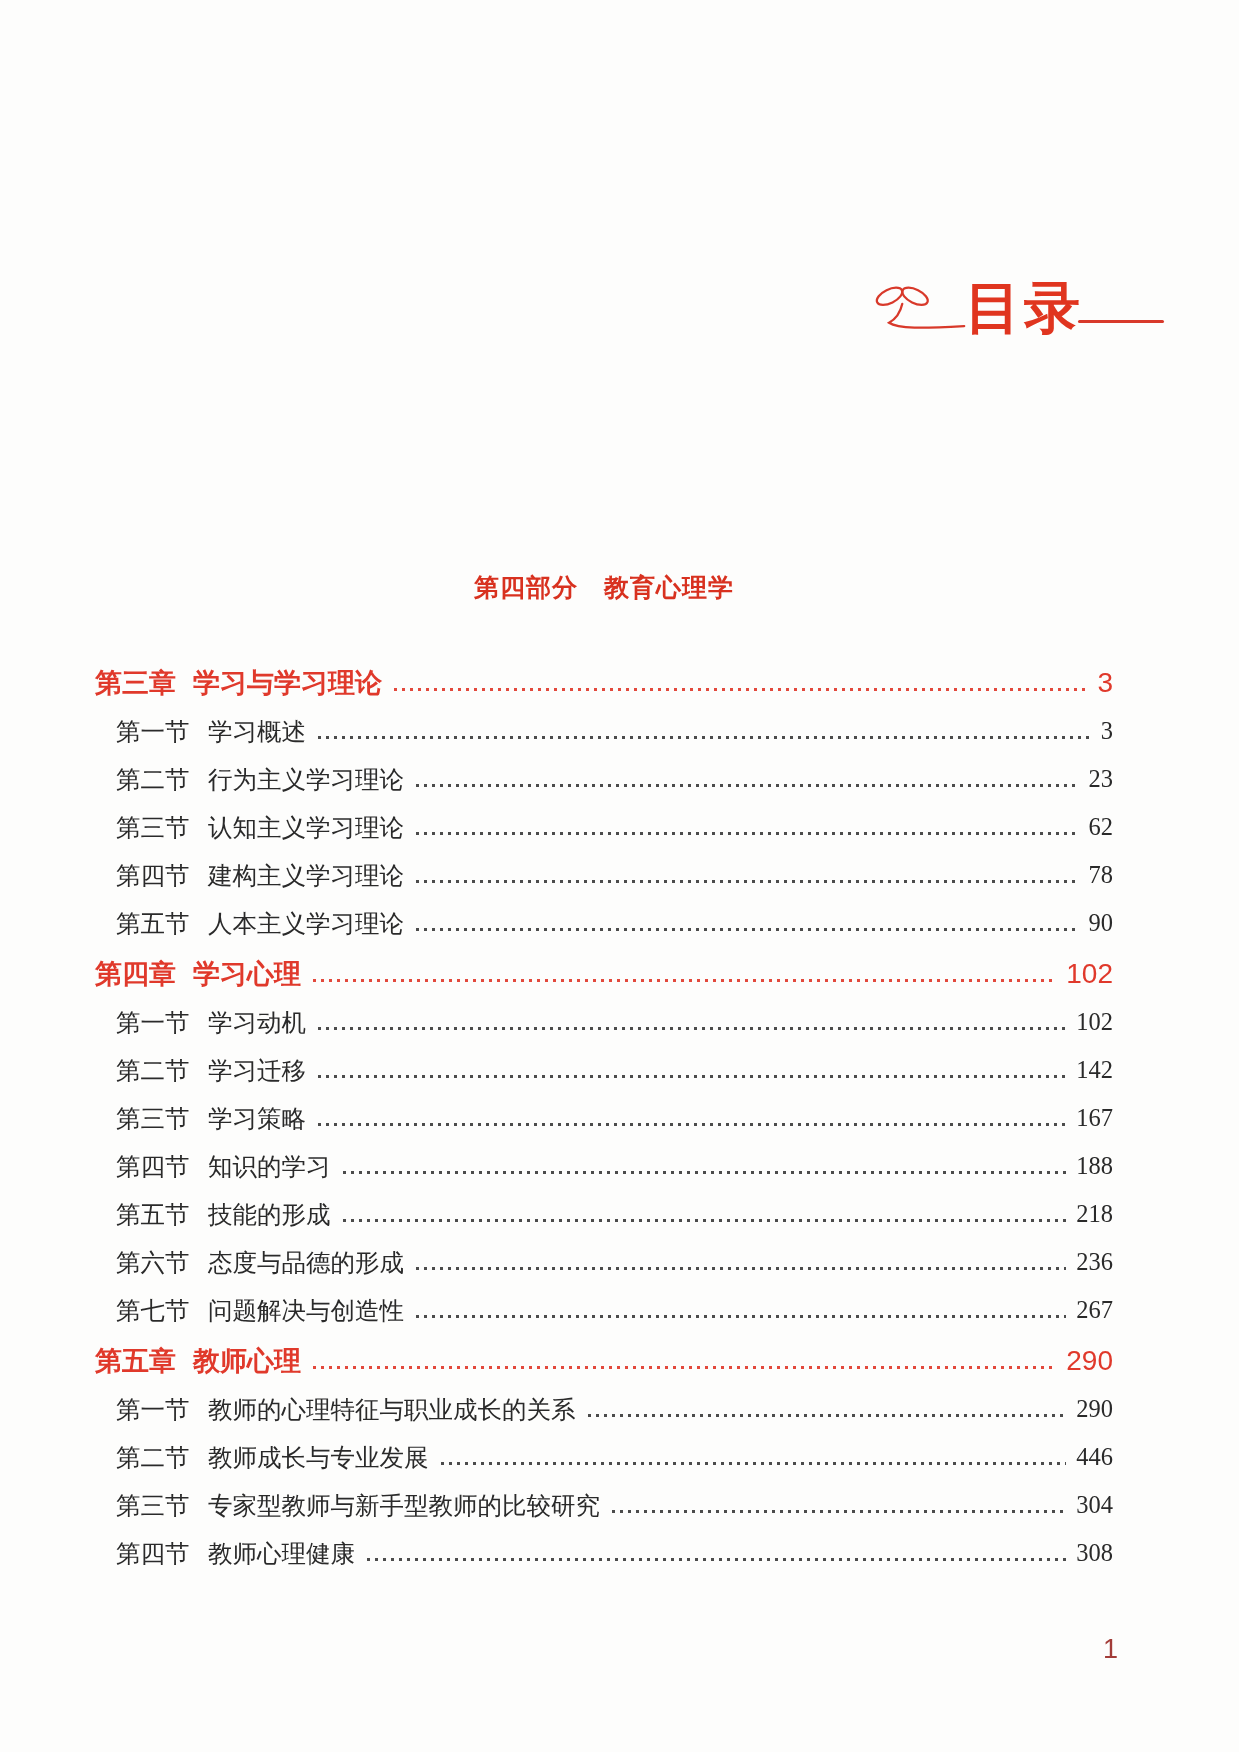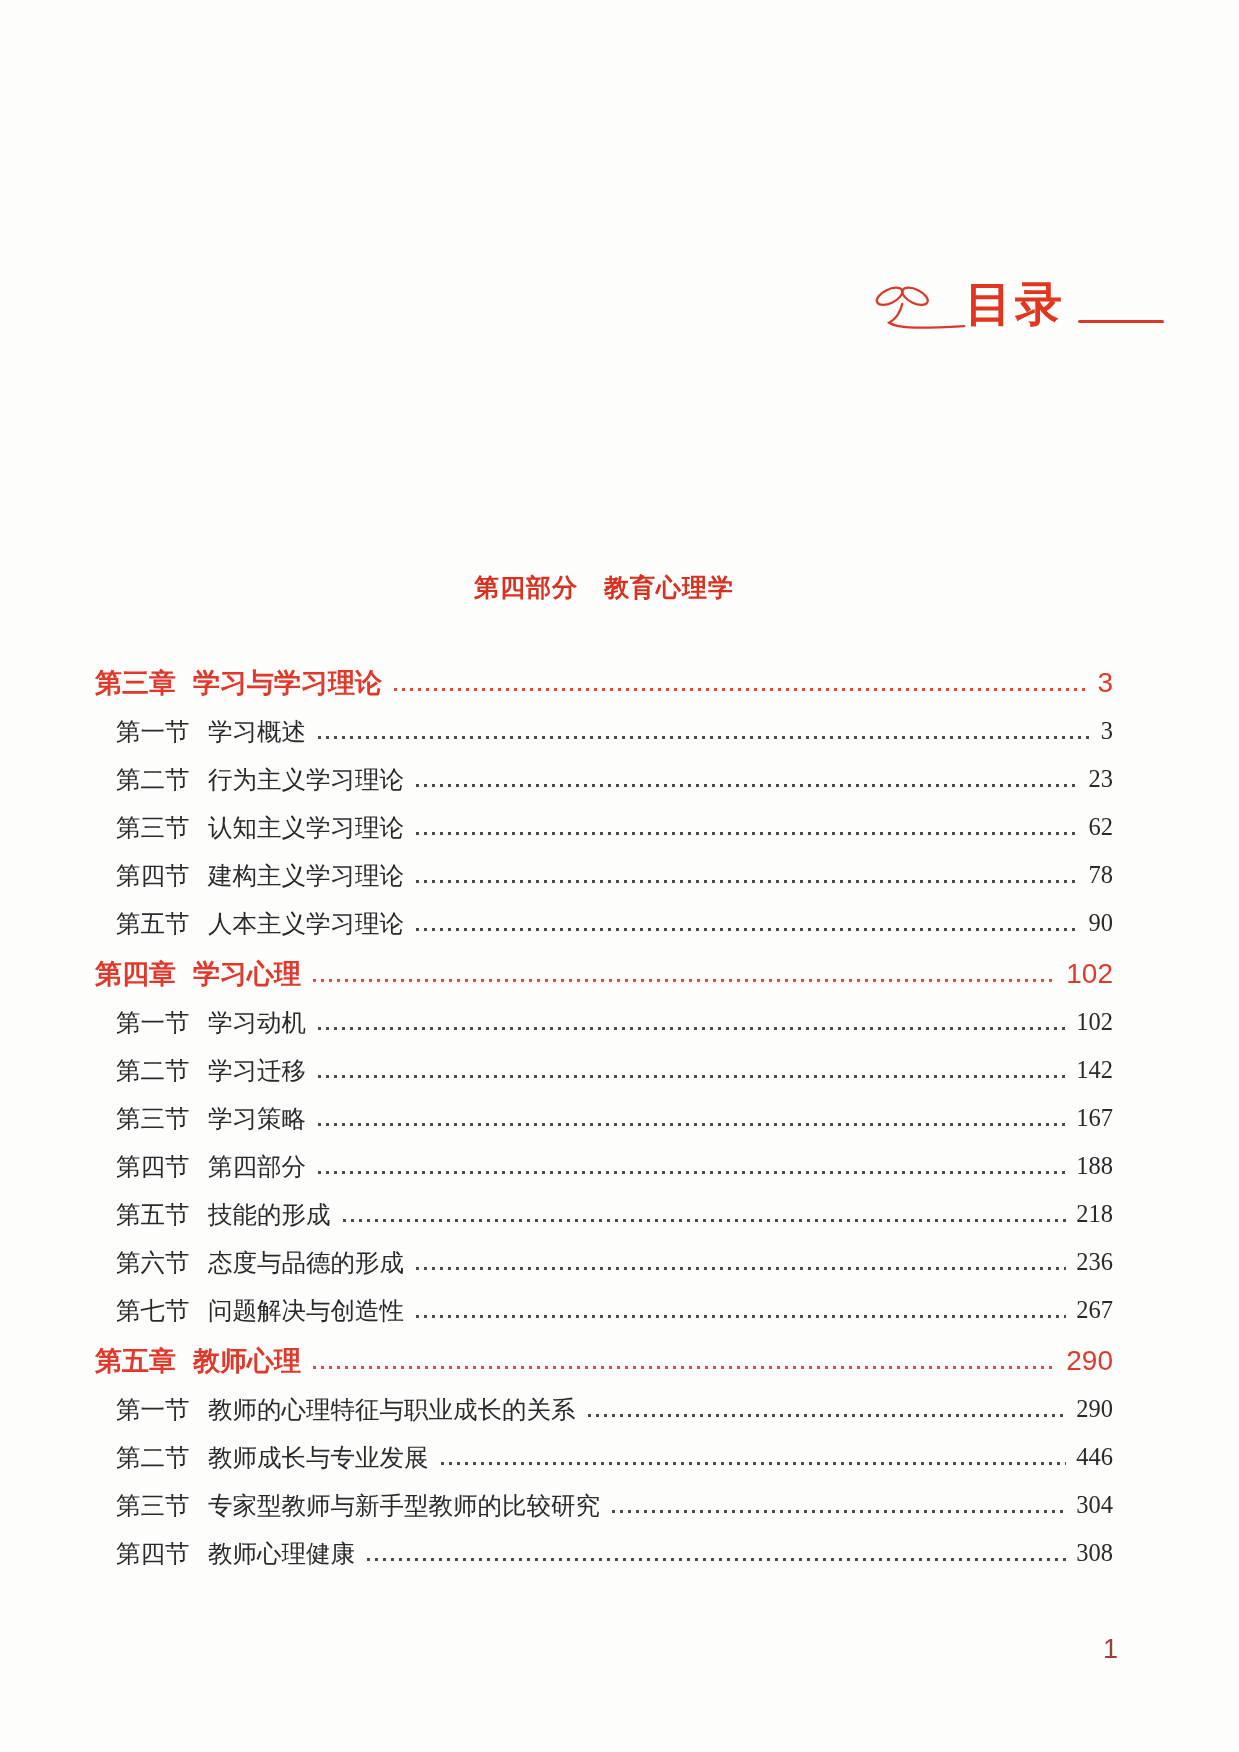--- a/index.html
+++ b/index.html
@@ -8,21 +8,21 @@
     background:#fdfdfc;overflow:hidden;
     font-family:"Liberation Sans",sans-serif;
     color:#262626;
   }
 
   
   .toc-header{position:absolute;top:278px;left:865px;width:300px;height:64px;}
   .sprout-svg{position:absolute;left:0;top:6px;width:102px;height:52px;}
   .toc-title{
     position:absolute;left:100px;top:2px;
-    font-size:47px;line-height:1;font-weight:bold;
+    font-size:56px;line-height:1;font-weight:bold;
     letter-spacing:3px;color:#e0351f;
     font-family:"Liberation Sans",sans-serif;
   }
   .toc-rule{position:absolute;left:213px;top:42px;width:86px;height:3px;background:#d8392a;border-radius:2px;}
 
   
   .part-title{
     position:absolute;top:571px;left:95px;width:1018px;
     text-align:center;font-family:"Liberation Serif",serif;
     font-weight:bold;font-size:25px;letter-spacing:1px;color:#d8311f;
@@ -124,21 +124,21 @@
       <span class="num">142</span>
     </div>
     <div class="row row-section">
       <span class="label">第三节</span>
       <span class="title">学习策略</span>
       <span class="leader"></span>
       <span class="num">167</span>
     </div>
     <div class="row row-section">
       <span class="label">第四节</span>
-      <span class="title">第四部分</span>
+      <span class="title">知识的学习</span>
       <span class="leader"></span>
       <span class="num">188</span>
     </div>
     <div class="row row-section">
       <span class="label">第五节</span>
       <span class="title">技能的形成</span>
       <span class="leader"></span>
       <span class="num">218</span>
     </div>
     <div class="row row-section">

